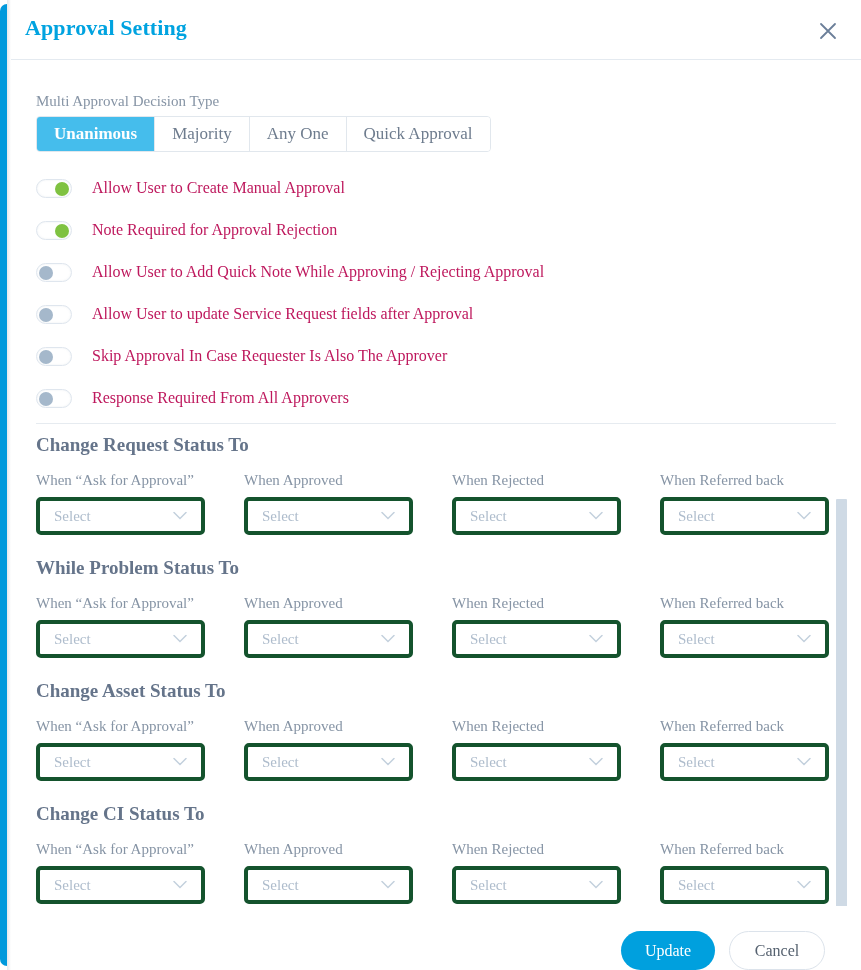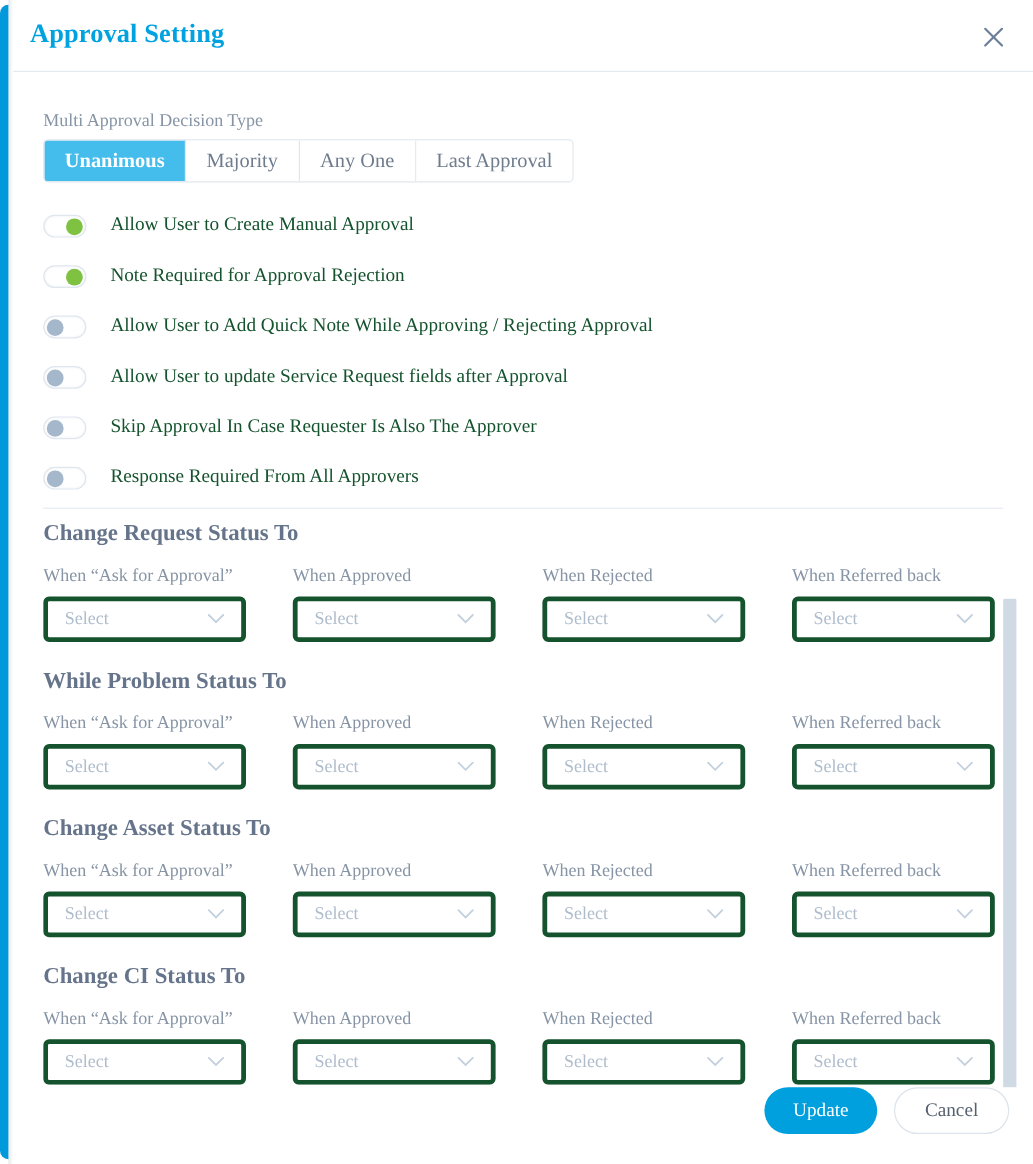--- a/index.html
+++ b/index.html
@@ -166,21 +166,21 @@
     right: 2px;
     background: #7FC241;
   }
   .switch.off .knob {
     left: 2px;
     background: #A5B8CB;
   }
   .toggle-label {
     margin-left: 20px;
     font-size: 16px;
-    color: #14532d;
+    color: #be185d;
     white-space: nowrap;
   }
 
   
   #section-divider {
     position: absolute;
     left: 25px;
     top: 362px;
     width: 800px;
     height: 1px;
@@ -263,23 +263,23 @@
 
   
   #footer {
     position: absolute;
     left: 11px;
     top: 906px;
     width: 850px;
     height: 64px;
     background: #fff;
     display: flex;
-    align-items: flex-start;
+    align-items: flex-end;
     justify-content: flex-end;
-    padding-right: 20px;
+    padding-right: 36px;
     gap: 14px;
   }
   #update-btn {
     min-width: 94px;
     height: 39px;
     border: none;
     border-radius: 20px;
     background: #00A0DE;
     color: #ffffff;
     font-size: 16px;
@@ -318,21 +318,21 @@
   </div>
 
   <div id="body-area">
 
     <div id="decision-type-label" class="field-label">Multi Approval Decision Type</div>
 
     <div id="tab-group">
         <div class="tab active">Unanimous</div>
         <div class="tab">Majority</div>
         <div class="tab">Any One</div>
-        <div class="tab">Last Approval</div>
+        <div class="tab">Quick Approval</div>
       </div>
 
     <div id="toggle-list">
         <div class="toggle-row">
           <div class="switch on">
             <div class="knob"></div>
           </div>
           <span class="toggle-label">Allow User to Create Manual Approval</span>
         </div>
         <div class="toggle-row">

